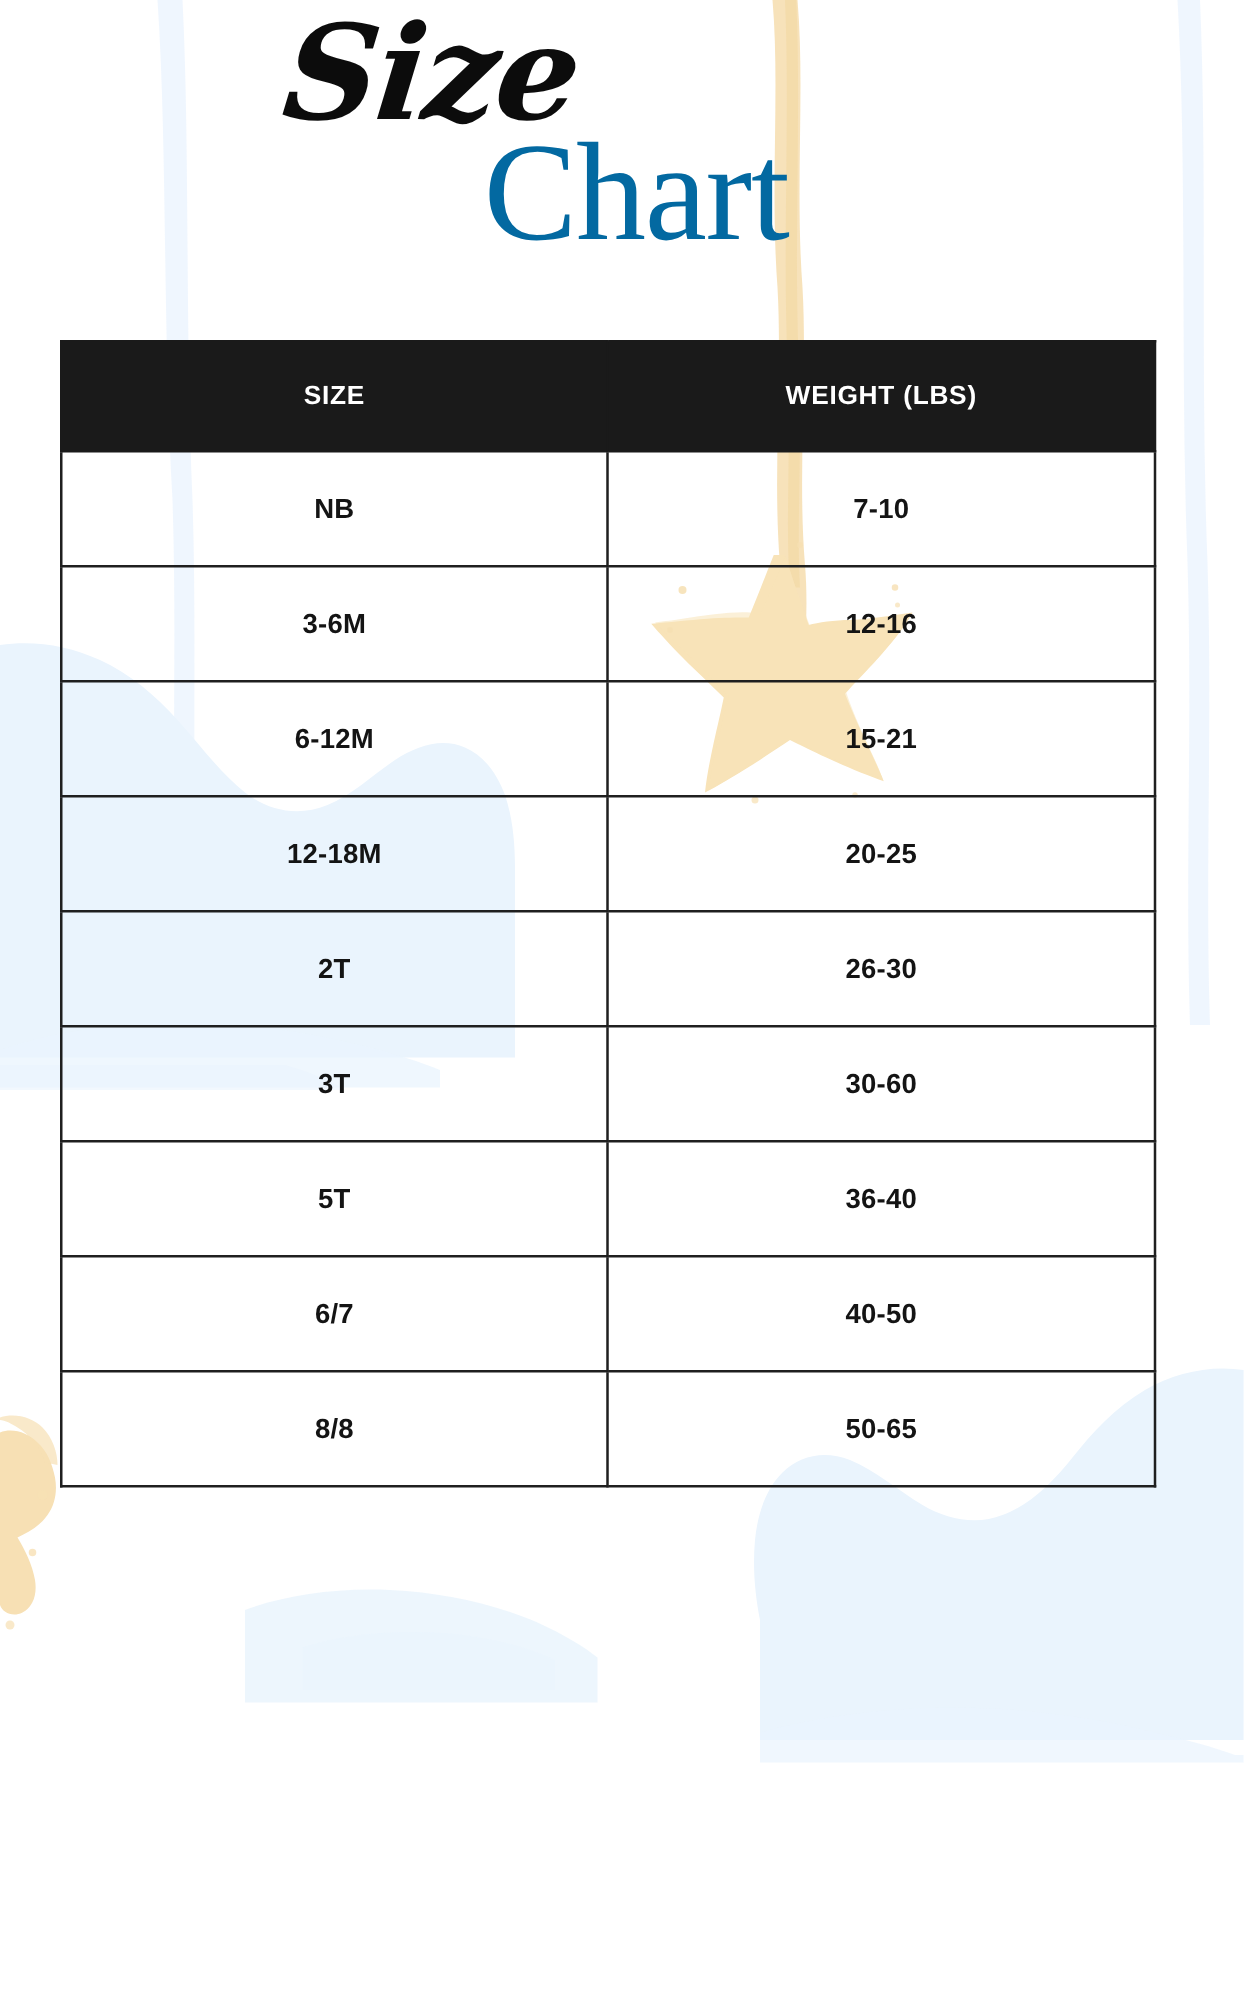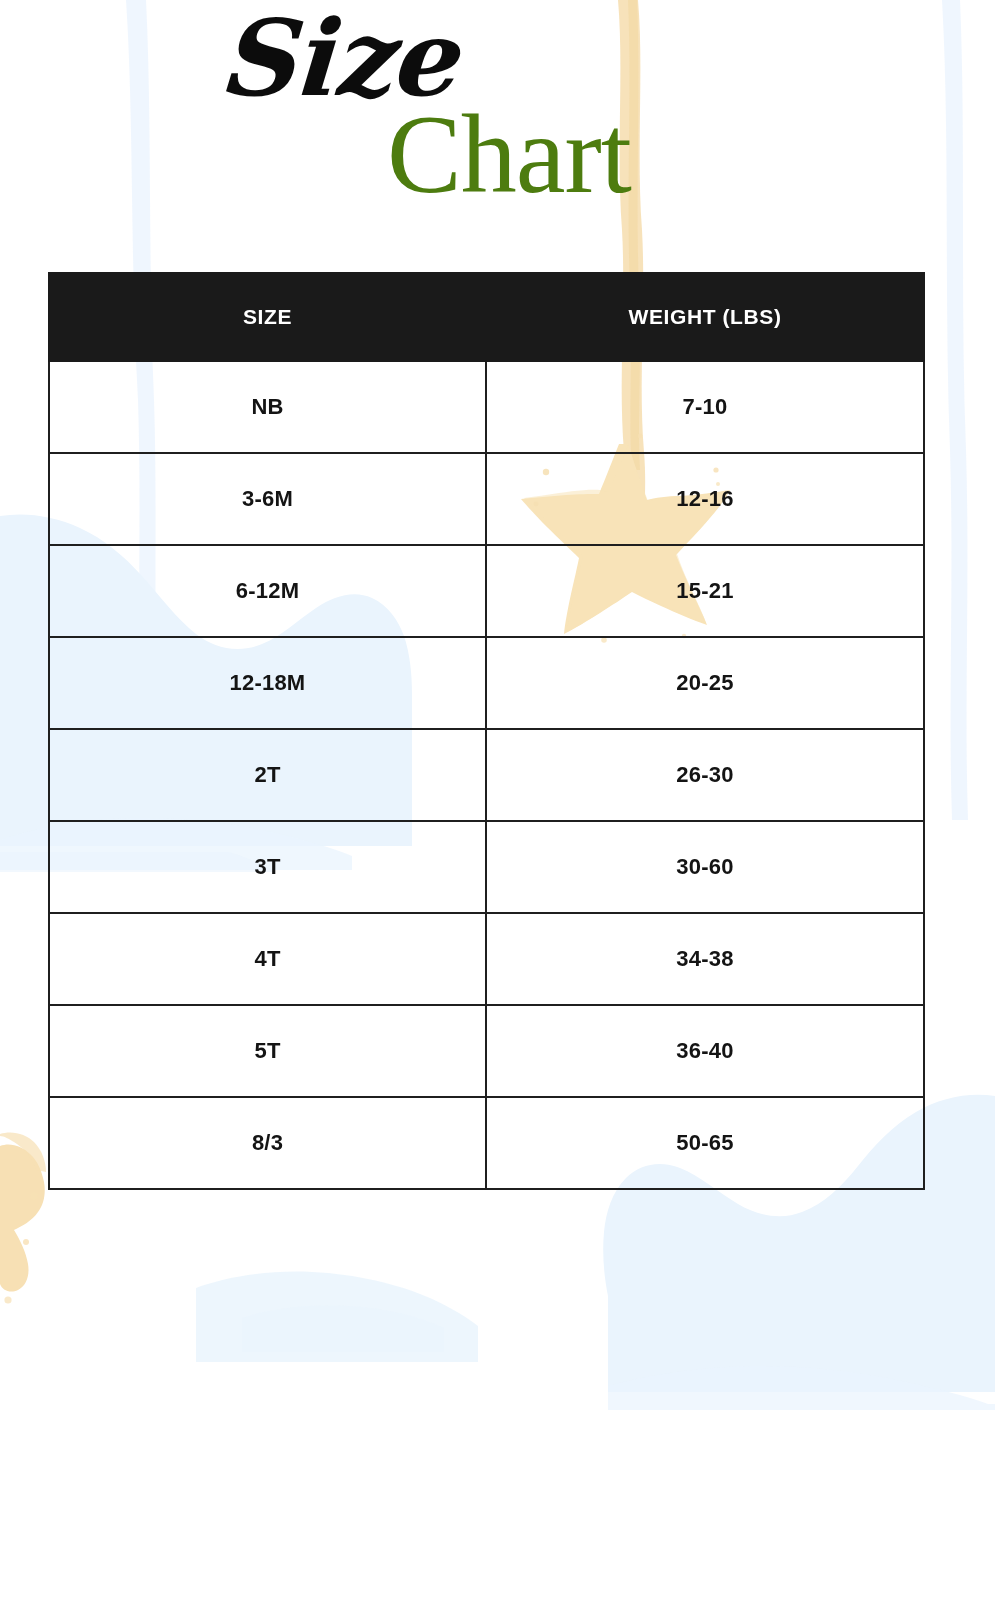--- a/index.html
+++ b/index.html
@@ -56,21 +56,21 @@
     transform: skewX(-6deg);
   }
   .title-chart {
     position: absolute;
     left: 387px;
     top: 98px;
     font-family: "Liberation Serif", serif;
     font-weight: 400;
     font-size: 112px;
     line-height: 1;
-    color: #4d7c0f;
+    color: #0369a1;
     letter-spacing: -1px;
   }
 
   
   .table {
     position: absolute;
     left: 48px;
     top: 272px;
     width: 875px;
     border-collapse: collapse;
@@ -259,27 +259,27 @@
         </tr>
         <tr>
           <td>2T</td>
           <td>26-30</td>
         </tr>
         <tr>
           <td>3T</td>
           <td>30-60</td>
         </tr>
         <tr>
-          <td>4T</td>
-          <td>34-38</td>
-        </tr>
-        <tr>
           <td>5T</td>
           <td>36-40</td>
         </tr>
         <tr>
-          <td>8/3</td>
+          <td>6/7</td>
+          <td>40-50</td>
+        </tr>
+        <tr>
+          <td>8/8</td>
           <td>50-65</td>
         </tr>
       </tbody>
   </table>
 
 </div>
 
 </body></html>

